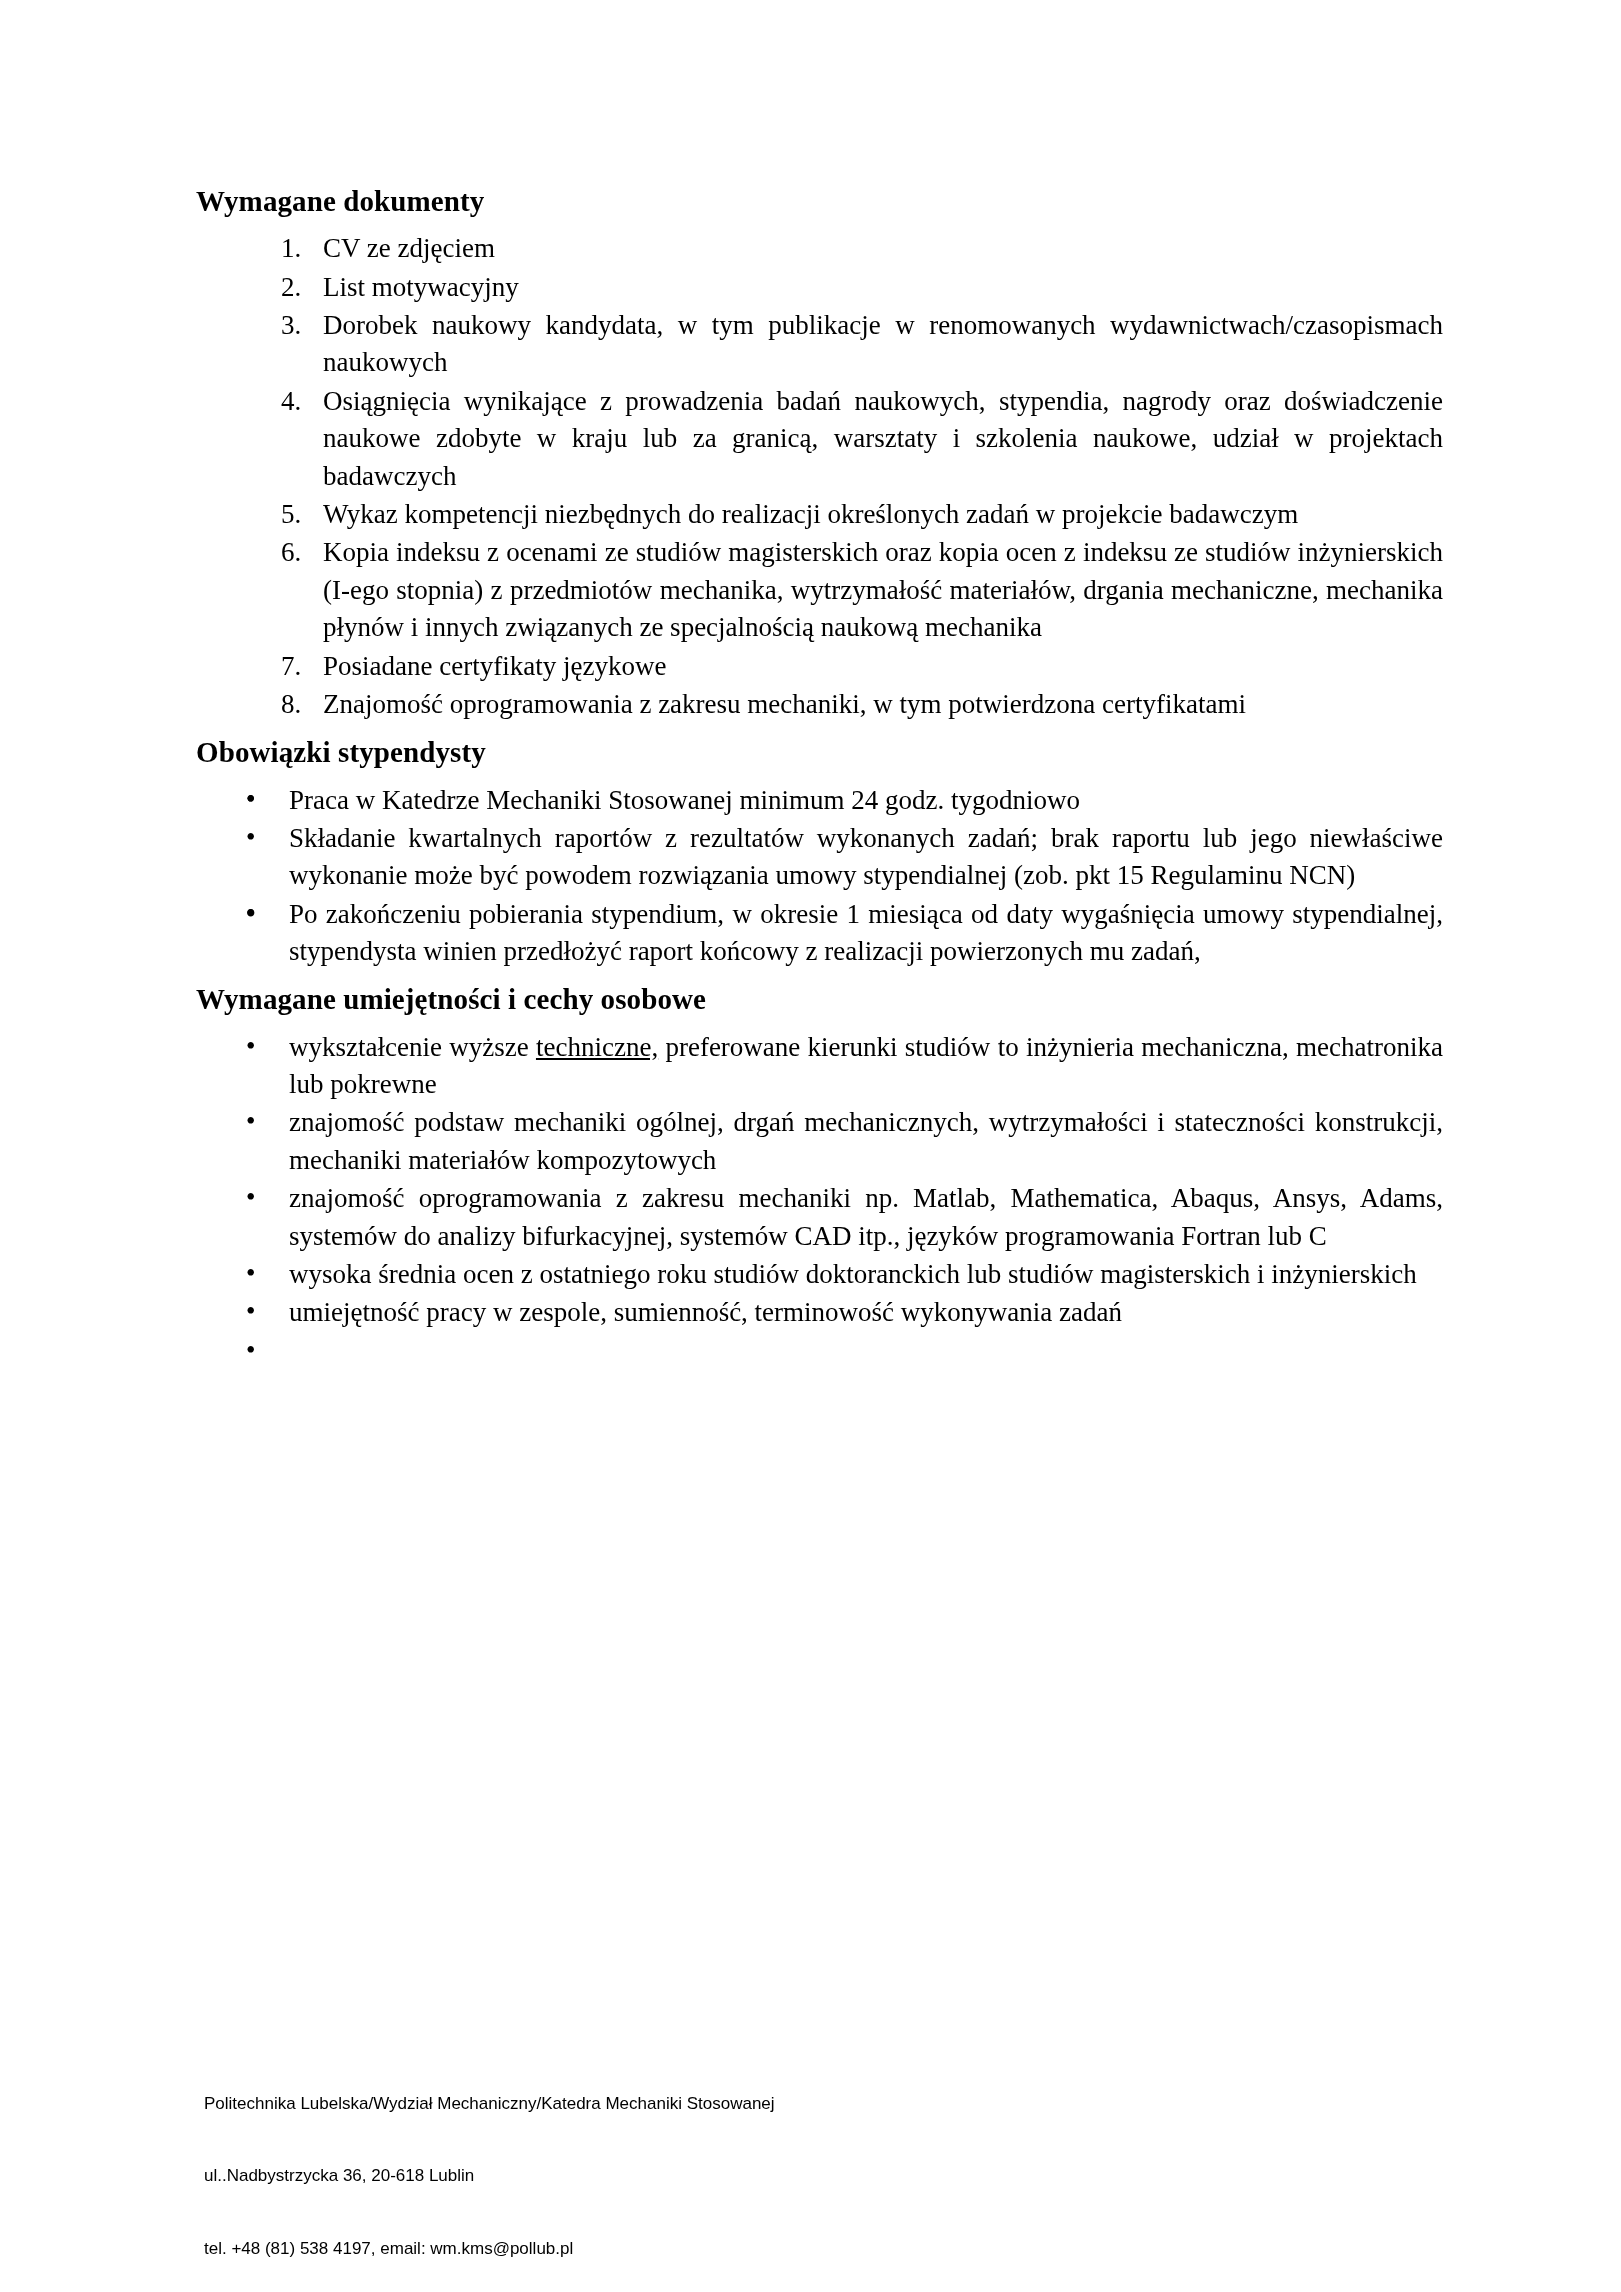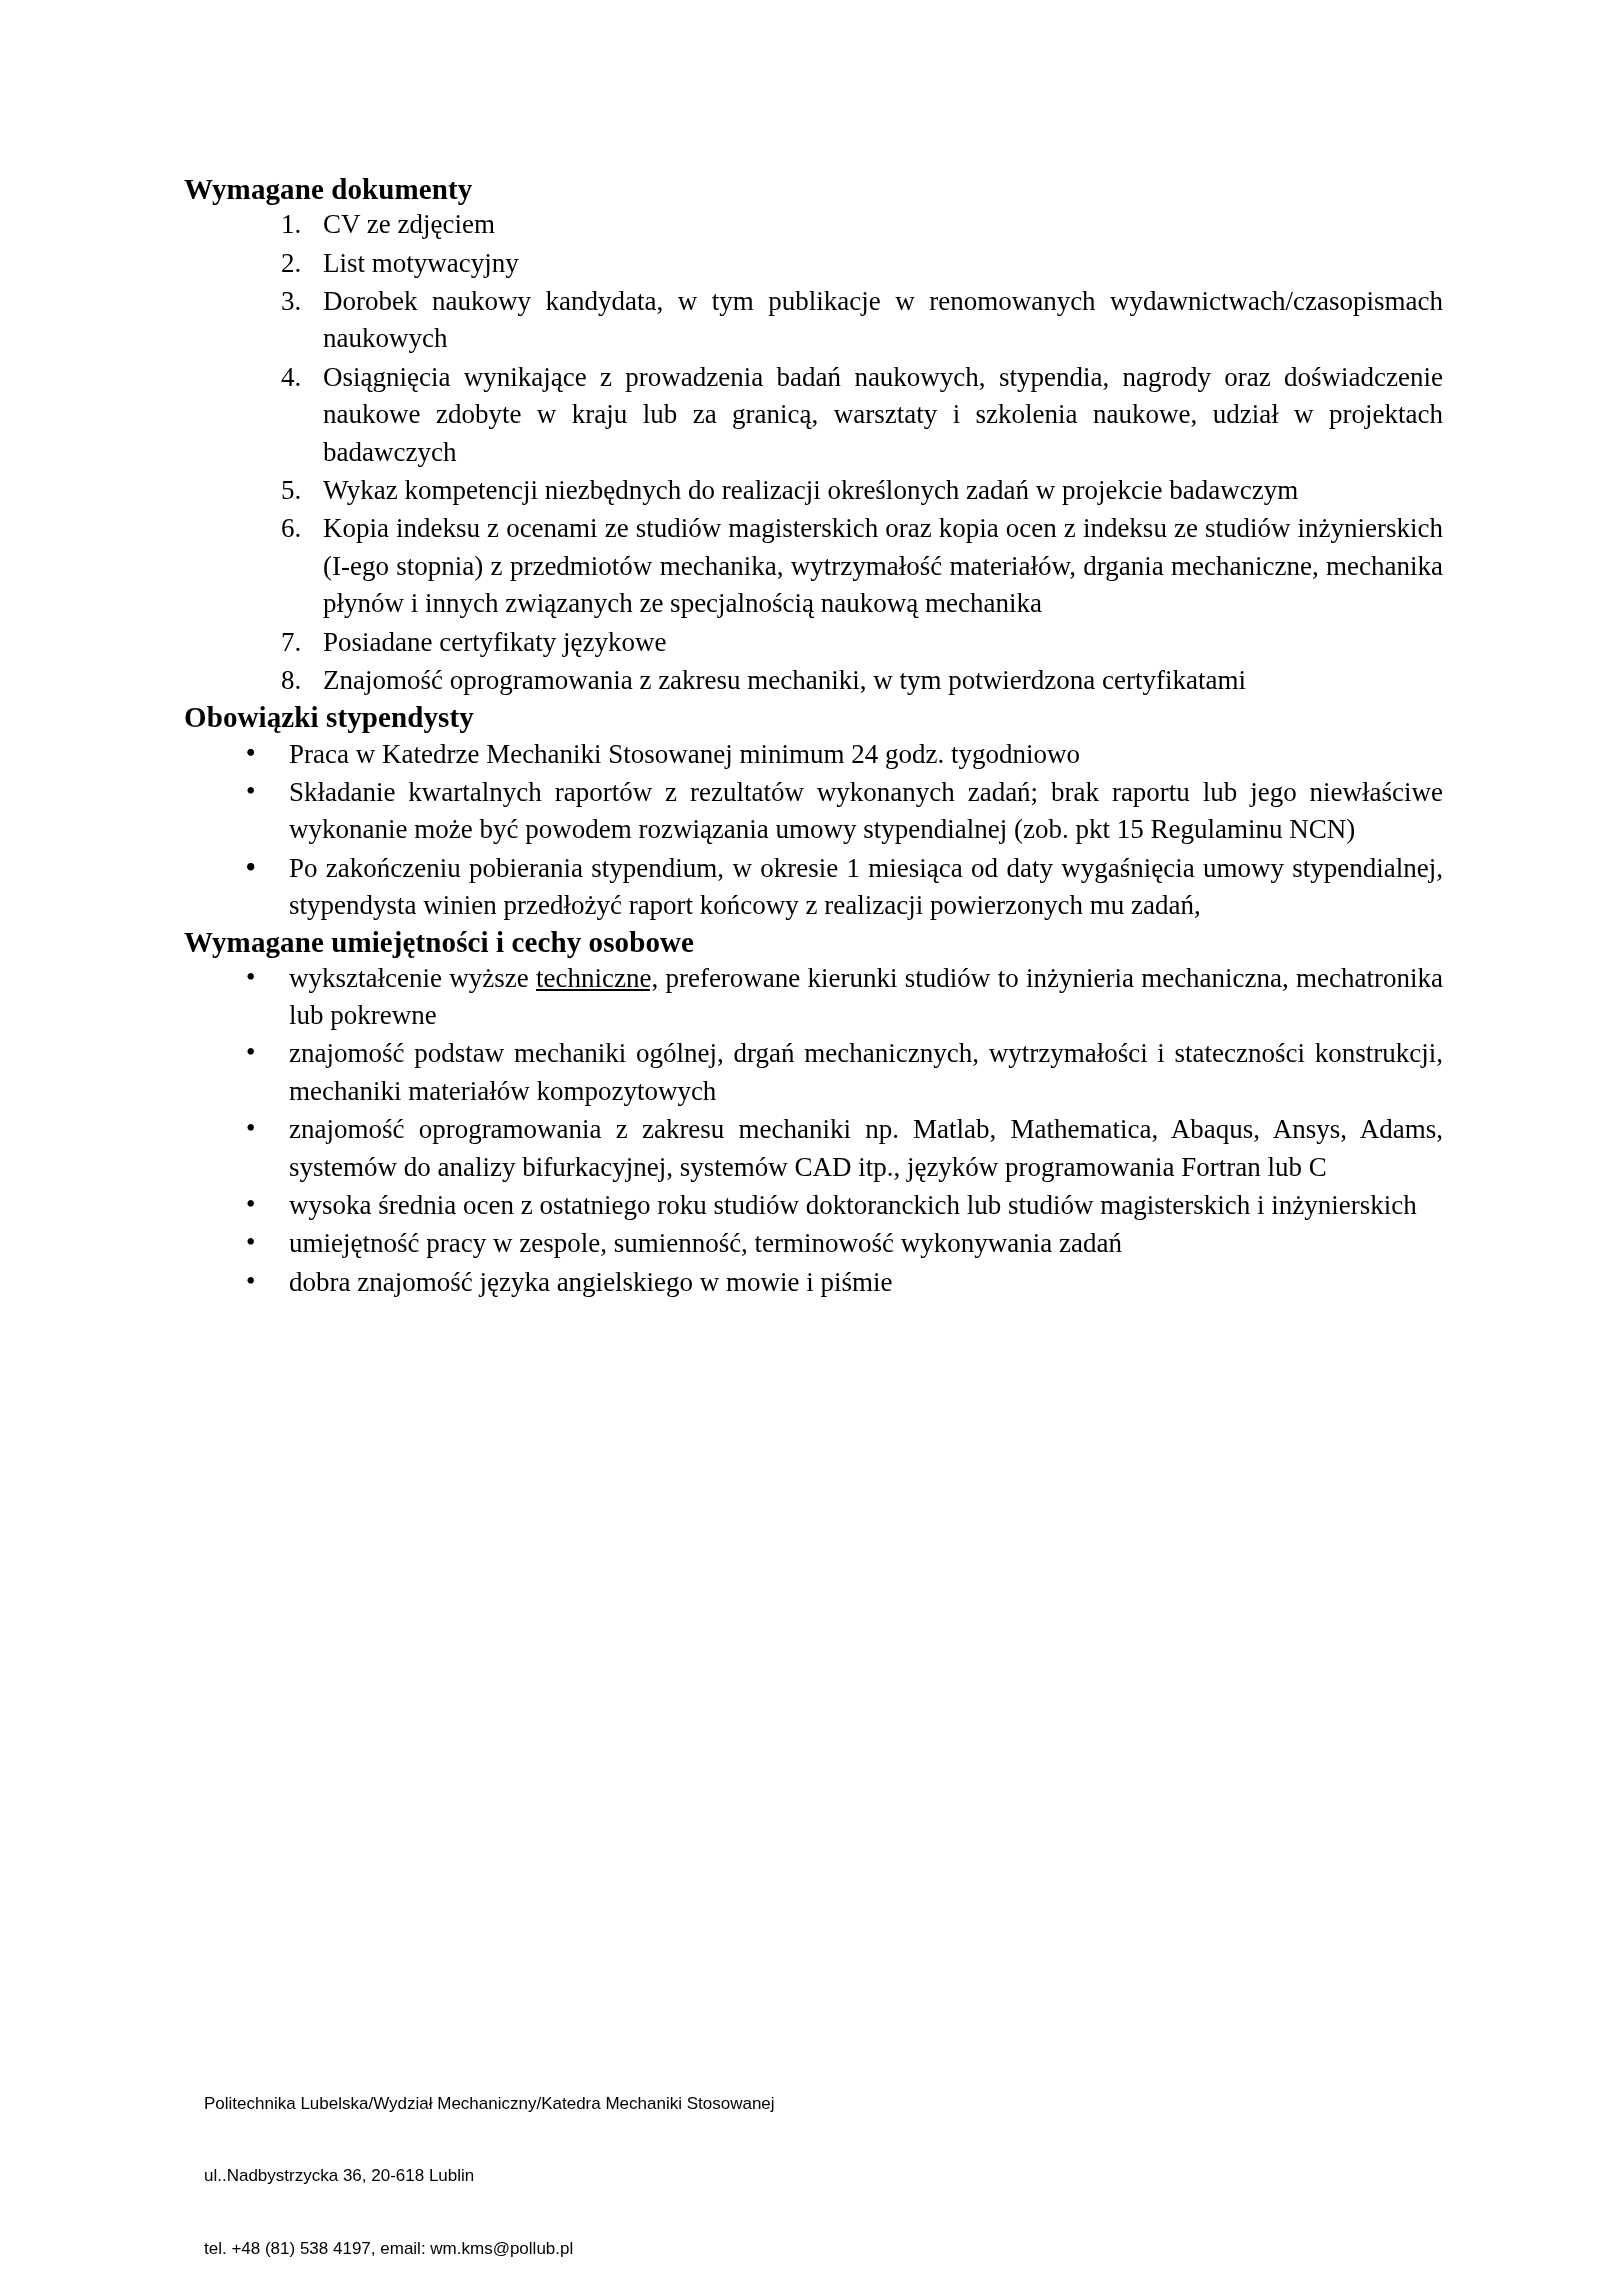--- a/index.html
+++ b/index.html
@@ -25,21 +25,21 @@
     left: 184px;
     top: 172px;
     width: 1259px;
   }
 
   h2.section-heading {
     font-family: "Liberation Serif", "DejaVu Serif", serif;
     font-size: 29px;
     font-weight: bold;
     line-height: 1.18;
-    margin: 0;
+    margin: 12px;
     padding: 0;
     letter-spacing: 0.1px;
   }
 
   .heading-gap-first { margin-bottom: 21.6px; }
   .heading-gap       { margin-top: 45px; margin-bottom: 23.5px; }
 
   ol.numbered-list,
   ul.bullet-list {
     margin: 0;
@@ -188,21 +188,20 @@
       <li>
         <span class="marker">•</span>
         <span class="body-text">wysoka średnia ocen z ostatniego roku studiów doktoranckich lub studiów magisterskich i inżynierskich</span>
       </li>
       <li>
         <span class="marker">•</span>
         <span class="body-text">umiejętność pracy w zespole, sumienność, terminowość wykonywania zadań</span>
       </li>
       <li>
         <span class="marker">•</span>
-        <span class="body-text">dobra znajomość języka angielskiego w mowie i piśmie</span>
       </li>
     </ul>
 
   </div>
 
   <div class="footer">
     <div>Politechnika Lubelska/Wydział Mechaniczny/Katedra Mechaniki Stosowanej</div>
     <div>ul..Nadbystrzycka 36, 20-618 Lublin</div>
     <div>tel. +48 (81) 538 4197, email: wm.kms@pollub.pl</div>
   </div>

